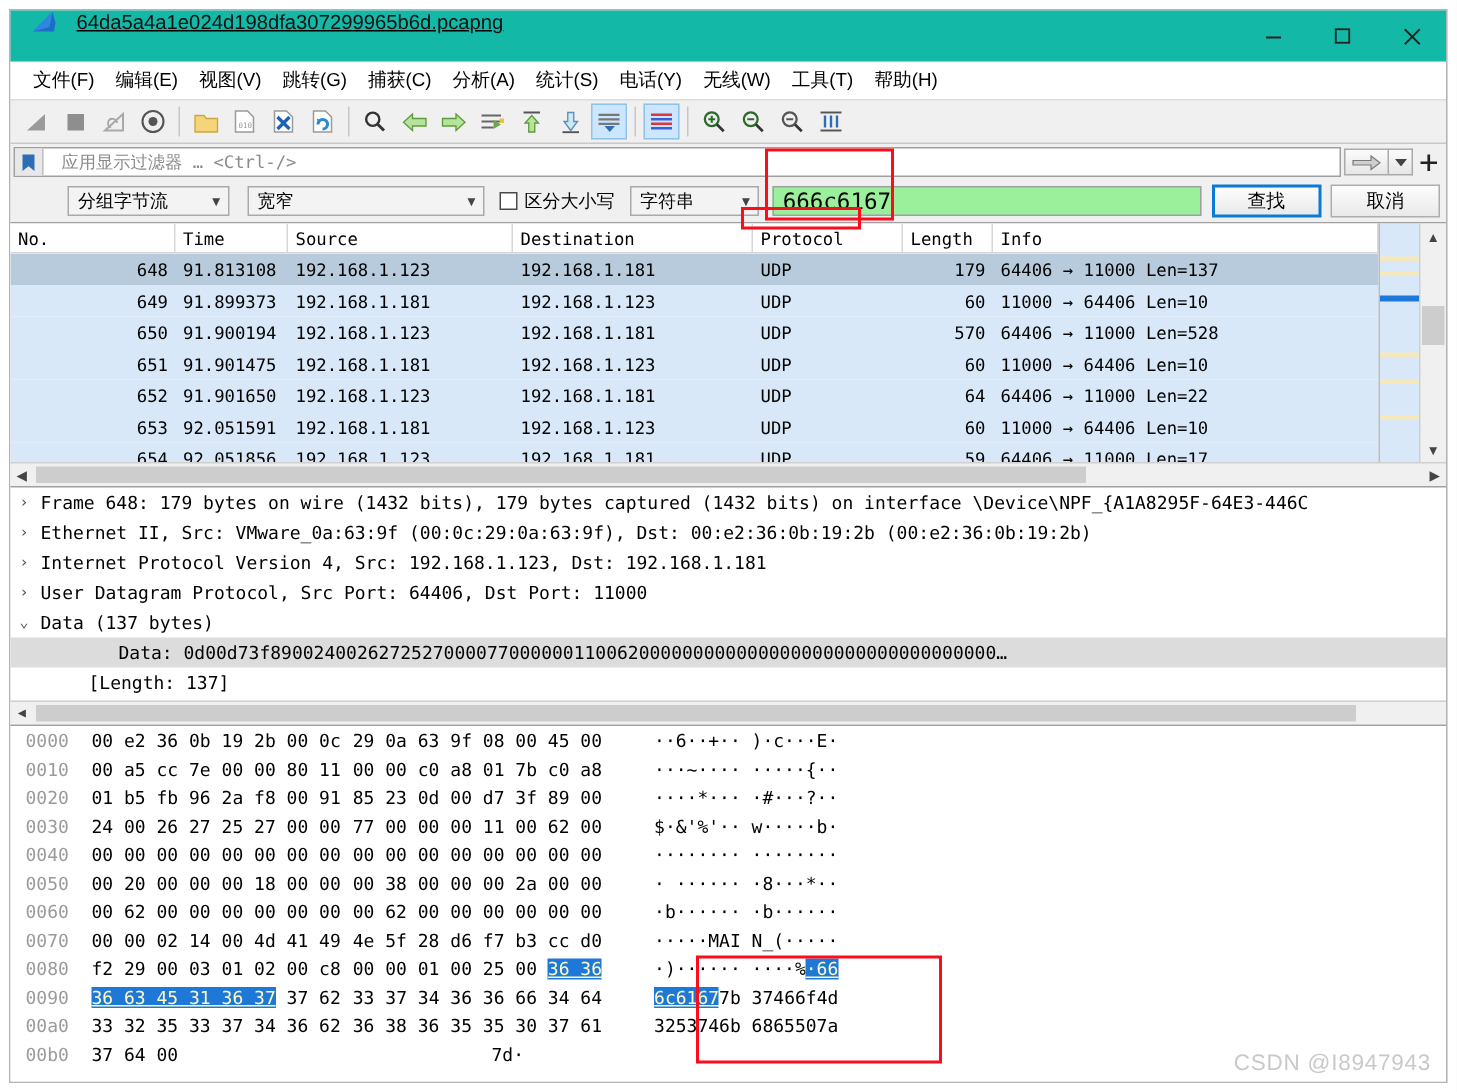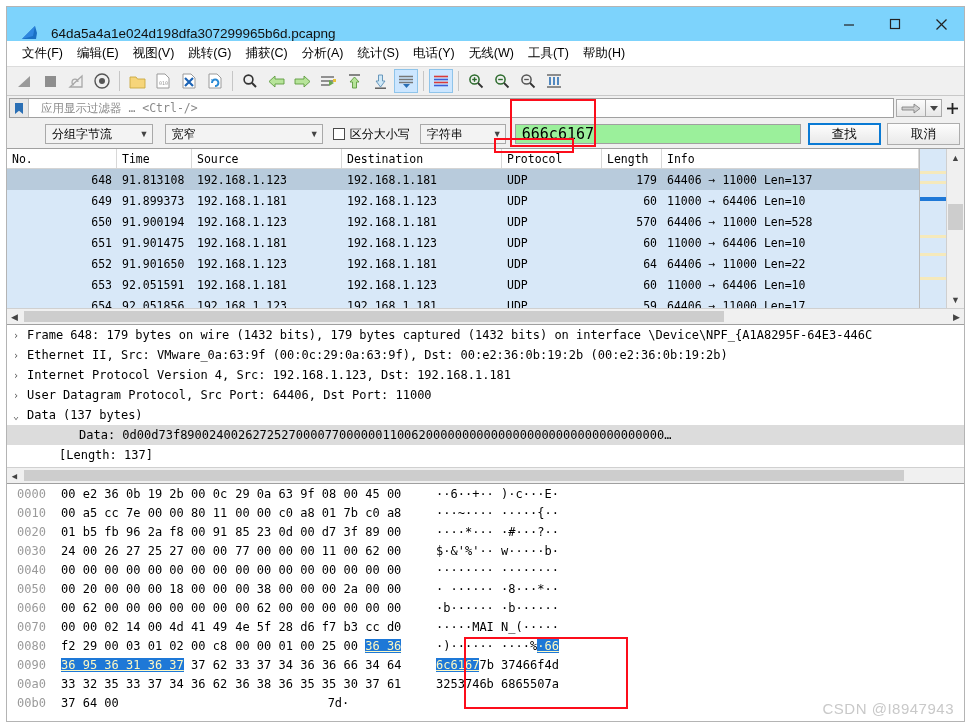--- a/index.html
+++ b/index.html
@@ -20,25 +20,26 @@
     width: 959px; height: 716px;
     background: #f0f0f0;
     border: 1px solid #b4b4b4;
     box-sizing: border-box;
     display: flex;
     flex-direction: column;
   }
   
   .titlebar {
     height: 34px;
-    background: #7dd3fc;
-    display: flex;
-    align-items: flex-end;
-    flex: 0 0 auto;
-    position: relative;
+    background: #14b8a6;
+    display: flex;
+    align-items: flex-start;
+    flex: 0 0 auto;
+    position: relative;
+    text-decoration: underline;
   }
   .shark-icon {
     margin-left: 14px;
     width: 20px; height: 16px;
     position: relative;
   }
   .shark-icon svg { display:block; }
   .title-text {
     margin-left: 10px;
     font-size: 13.5px;
@@ -783,21 +784,21 @@
     <div id="byterows">
         <div class="byterow"><span class="boff">0000</span><span class="bhex">00 e2 36 0b 19 2b 00 0c</span><span class="bsep">  </span><span class="bhex">29 0a 63 9f 08 00 45 00</span><span>   </span><span class="basc">··6··+·· )·c···E·</span></div>
         <div class="byterow"><span class="boff">0010</span><span class="bhex">00 a5 cc 7e 00 00 80 11</span><span class="bsep">  </span><span class="bhex">00 00 c0 a8 01 7b c0 a8</span><span>   </span><span class="basc">···~···· ·····{··</span></div>
         <div class="byterow"><span class="boff">0020</span><span class="bhex">01 b5 fb 96 2a f8 00 91</span><span class="bsep">  </span><span class="bhex">85 23 0d 00 d7 3f 89 00</span><span>   </span><span class="basc">····*··· ·#···?··</span></div>
         <div class="byterow"><span class="boff">0030</span><span class="bhex">24 00 26 27 25 27 00 00</span><span class="bsep">  </span><span class="bhex">77 00 00 00 11 00 62 00</span><span>   </span><span class="basc">$·&amp;'%'·· w·····b·</span></div>
         <div class="byterow"><span class="boff">0040</span><span class="bhex">00 00 00 00 00 00 00 00</span><span class="bsep">  </span><span class="bhex">00 00 00 00 00 00 00 00</span><span>   </span><span class="basc">········ ········</span></div>
         <div class="byterow"><span class="boff">0050</span><span class="bhex">00 20 00 00 00 18 00 00</span><span class="bsep">  </span><span class="bhex">00 38 00 00 00 2a 00 00</span><span>   </span><span class="basc">· ······ ·8···*··</span></div>
         <div class="byterow"><span class="boff">0060</span><span class="bhex">00 62 00 00 00 00 00 00</span><span class="bsep">  </span><span class="bhex">00 62 00 00 00 00 00 00</span><span>   </span><span class="basc">·b······ ·b······</span></div>
         <div class="byterow"><span class="boff">0070</span><span class="bhex">00 00 02 14 00 4d 41 49</span><span class="bsep">  </span><span class="bhex">4e 5f 28 d6 f7 b3 cc d0</span><span>   </span><span class="basc">·····MAI N_(·····</span></div>
         <div class="byterow"><span class="boff">0080</span><span class="bhex">f2 29 00 03 01 02 00 c8</span><span class="bsep">  </span><span class="bhex">00 00 01 00 25 00 <span class="hl-blue">36 36</span></span><span>   </span><span class="basc">·)······ ····%<span class="hl-blue">·66</span></span></div>
-        <div class="byterow"><span class="boff">0090</span><span class="bhex"><span class="hl-blue">36 95 36 31 36 37</span> 37 62</span><span class="bsep">  </span><span class="bhex">33 37 34 36 36 66 34 64</span><span>   </span><span class="basc"><span class="hl-blue">6c6167</span>7b 37466f4d</span></div>
+        <div class="byterow"><span class="boff">0090</span><span class="bhex"><span class="hl-blue">36 63 45 31 36 37</span> 37 62</span><span class="bsep">  </span><span class="bhex">33 37 34 36 36 66 34 64</span><span>   </span><span class="basc"><span class="hl-blue">6c6167</span>7b 37466f4d</span></div>
         <div class="byterow"><span class="boff">00a0</span><span class="bhex">33 32 35 33 37 34 36 62</span><span class="bsep">  </span><span class="bhex">36 38 36 35 35 30 37 61</span><span>   </span><span class="basc">3253746b 6865507a</span></div>
         <div class="byterow"><span class="boff">00b0</span><span class="bhex">37 64 00</span><span class="bsep">  </span><span class="bhex"></span><span>                          </span><span class="basc">7d·</span></div>
       </div>
     <div class="watermark">CSDN @I8947943</div>
   </div>
 
   <div class="redbox" style="left:503px; top:92px; width:86px; height:48px;"></div>
   <div class="redbox" style="left:487px; top:131px; width:80px; height:15px;"></div>
   <div class="redbox" style="left:457px; top:630px; width:164px; height:72px;"></div>
 </div>

